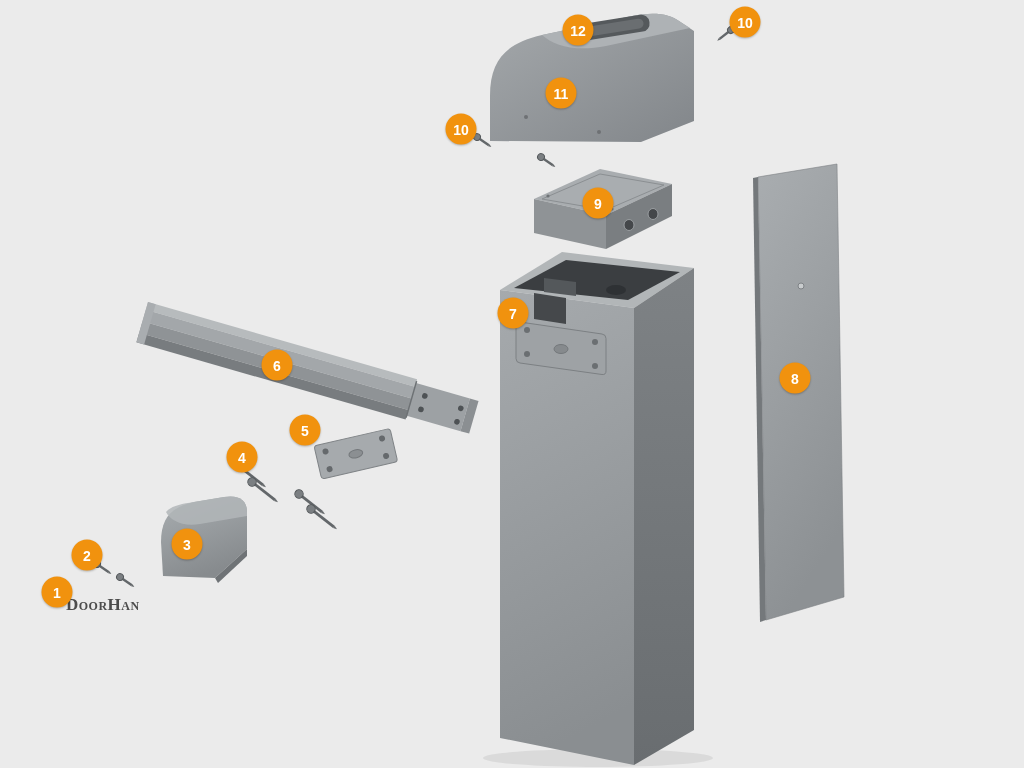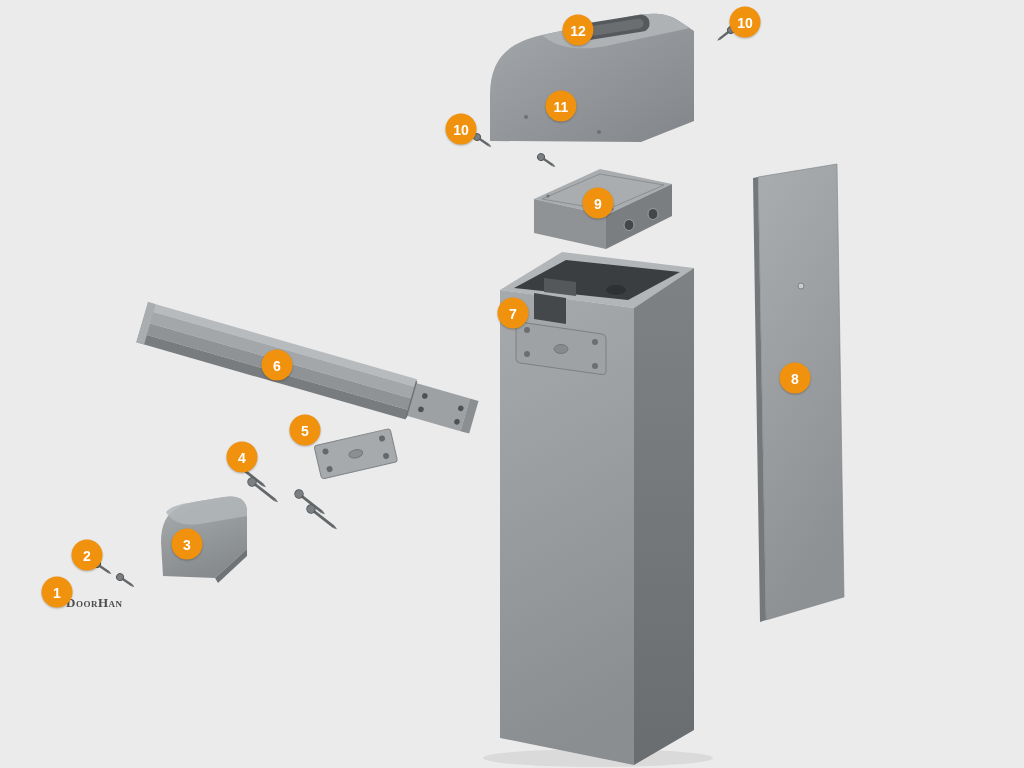--- a/index.html
+++ b/index.html
@@ -14,21 +14,21 @@
     background:var(--accent,#f1920e); color:#ffffff;
     display:flex; align-items:center; justify-content:center;
     font-weight:bold; font-size:14px; line-height:1;
     transform:translate(-50%,-50%);
     box-shadow:0 1px 2px rgba(0,0,0,.25);
     font-family:"Liberation Sans", sans-serif;
   }
   .logo {
     position:absolute; left:66px; top:595px;
     font-family:"Liberation Serif", serif;
-    font-variant:small-caps; font-weight:700; font-size:13px;
+    font-variant:small-caps; font-weight:700; font-size:17px;
     letter-spacing:.5px; color:#4c4c4c;
   }
 </style>
 </head>
 <body>
 
 <div class="stage">
 
   <svg width="1024" height="768" viewBox="0 0 1024 768">
     <defs>
@@ -167,17 +167,17 @@
       <div class="badge" style="left: 87px; top: 555px;">2</div>
       <div class="badge" style="left: 187px; top: 544px;">3</div>
       <div class="badge" style="left: 242px; top: 457px;">4</div>
       <div class="badge" style="left: 305px; top: 430px;">5</div>
       <div class="badge" style="left: 277px; top: 365px;">6</div>
       <div class="badge" style="left: 513px; top: 313px;">7</div>
       <div class="badge" style="left: 795px; top: 378px;">8</div>
       <div class="badge" style="left: 598px; top: 203px;">9</div>
       <div class="badge" style="left: 461px; top: 129px;">10</div>
       <div class="badge" style="left: 745px; top: 22px;">10</div>
-      <div class="badge" style="left: 561px; top: 106px;">11</div>
+      <div class="badge" style="left: 561px; top: 93px;">11</div>
       <div class="badge" style="left: 578px; top: 30px;">12</div>
     </div>
 
 </div>
 
 </body></html>

